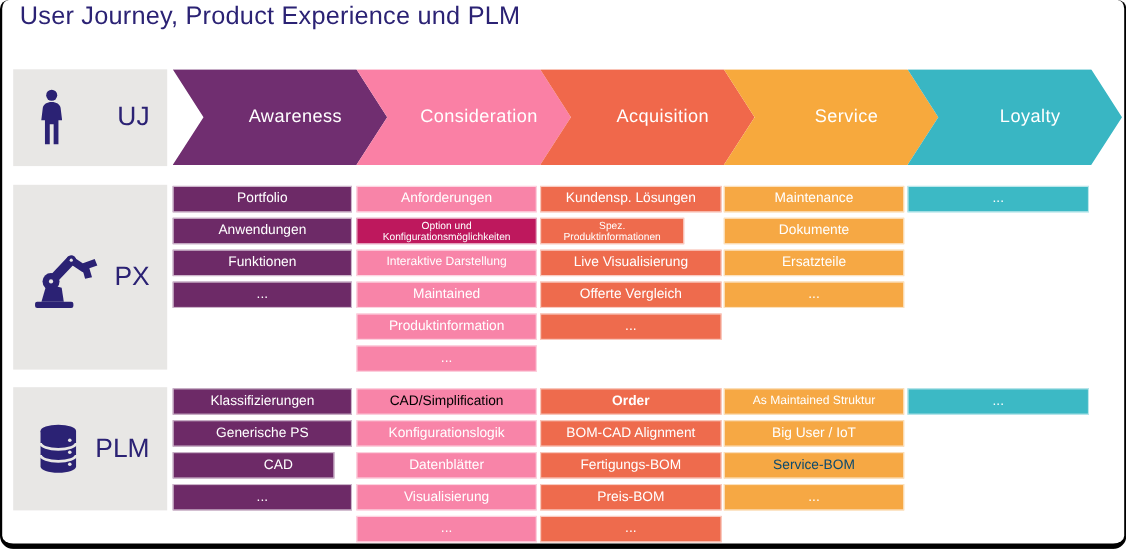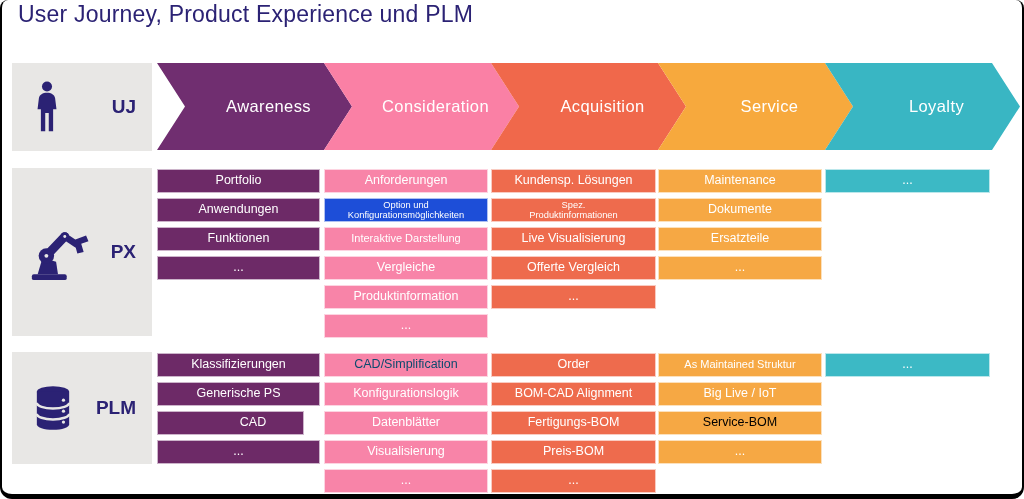--- a/index.html
+++ b/index.html
@@ -23,21 +23,21 @@
   }
   
   .panel{
     position:absolute;left:10px;width:140px;background:var(--panel);
     display:flex;align-items:center;justify-content:space-between;
     padding:0 16px 0 20px;box-sizing:border-box;
   }
   #panel-uj{top:63px;height:88px}
   #panel-px{top:168px;height:168px;padding-left:14px}
   #panel-plm{top:352px;height:112px;padding-left:22px}
-  .panel .tag{font-weight:bold;font-size:19px;color:var(--ink)}
+  .panel .tag{font-weight:normal;font-size:24px;color:var(--ink)}
   .panel svg{fill:var(--ink)}
   
   #stages{position:absolute;left:155px;top:63px;width:865px;height:87px}
   .stage{
     position:absolute;top:0;width:195px;height:87px;
     clip-path:polygon(0 0,167px 0,195px 50%,167px 100%,0 100%,28px 50%);
     display:flex;align-items:center;justify-content:center;
     padding-left:28px;box-sizing:border-box;
     color:#fff;font-size:16.5px;letter-spacing:.4px;text-align:right;
   }
@@ -123,40 +123,40 @@
       </div>
       <div class="box" style="left: 0px; width: 163px; top: 58px; background: rgb(109, 42, 103); color: rgb(255, 255, 255);">
         <div>Funktionen</div>
       </div>
       <div class="box" style="left: 0px; width: 163px; top: 87px; background: rgb(109, 42, 103); color: rgb(255, 255, 255);">
         <div>...</div>
       </div>
       <div class="box" style="left: 167px; width: 164px; top: 0px; background: rgb(248, 132, 168); color: rgb(255, 255, 255);">
         <div>Anforderungen</div>
       </div>
-      <div class="box xs" style="left: 167px; width: 164px; top: 29px; background: #1d4ed8; color: rgb(255, 255, 255);">
+      <div class="box xs" style="left: 167px; width: 164px; top: 29px; background: #be185d; color: rgb(255, 255, 255);">
         <div>Option und</div>
         <div>Konfigurationsmöglichkeiten</div>
       </div>
       <div class="box s" style="left: 167px; width: 164px; top: 58px; background: rgb(248, 132, 168); color: rgb(255, 255, 255);">
         <div>Interaktive Darstellung</div>
       </div>
       <div class="box" style="left: 167px; width: 164px; top: 87px; background: rgb(248, 132, 168); color: rgb(255, 255, 255);">
-        <div>Vergleiche</div>
+        <div>Maintained</div>
       </div>
       <div class="box" style="left: 167px; width: 164px; top: 116px; background: rgb(248, 132, 168); color: rgb(255, 255, 255);">
         <div>Produktinformation</div>
       </div>
       <div class="box" style="left: 167px; width: 164px; top: 145px; background: rgb(248, 132, 168); color: rgb(255, 255, 255);">
         <div>...</div>
       </div>
       <div class="box" style="left: 334px; width: 165px; top: 0px; background: rgb(238, 107, 77); color: rgb(255, 255, 255);">
         <div>Kundensp. Lösungen</div>
       </div>
-      <div class="box xs" style="left: 334px; width: 165px; top: 29px; background: rgb(238, 107, 77); color: rgb(255, 255, 255);">
+      <div class="box xs" style="left: 334px; width: 131px; top: 29px; background: rgb(238, 107, 77); color: rgb(255, 255, 255);">
         <div>Spez.</div>
         <div>Produktinformationen</div>
       </div>
       <div class="box" style="left: 334px; width: 165px; top: 58px; background: rgb(238, 107, 77); color: rgb(255, 255, 255);">
         <div>Live Visualisierung</div>
       </div>
       <div class="box" style="left: 334px; width: 165px; top: 87px; background: rgb(238, 107, 77); color: rgb(255, 255, 255);">
         <div>Offerte Vergleich</div>
       </div>
       <div class="box" style="left: 334px; width: 165px; top: 116px; background: rgb(238, 107, 77); color: rgb(255, 255, 255);">
@@ -184,57 +184,57 @@
       </div>
       <div class="box" style="left: 0px; width: 163px; top: 29px; background: rgb(109, 42, 103); color: rgb(255, 255, 255);">
         <div>Generische PS</div>
       </div>
       <div class="box" style="left: 0px; width: 147px; top: 58px; background: rgb(109, 42, 103); color: rgb(255, 255, 255); padding-left: 45px;">
         <div>CAD</div>
       </div>
       <div class="box" style="left: 0px; width: 163px; top: 87px; background: rgb(109, 42, 103); color: rgb(255, 255, 255);">
         <div>...</div>
       </div>
-      <div class="box" style="left: 167px; width: 164px; top: 0px; background: rgb(248, 132, 168); color: #0c4a6e;">
+      <div class="box" style="left: 167px; width: 164px; top: 0px; background: rgb(248, 132, 168); color: #000000;">
         <div>CAD/Simplification</div>
       </div>
       <div class="box" style="left: 167px; width: 164px; top: 29px; background: rgb(248, 132, 168); color: rgb(255, 255, 255);">
         <div>Konfigurationslogik</div>
       </div>
       <div class="box" style="left: 167px; width: 164px; top: 58px; background: rgb(248, 132, 168); color: rgb(255, 255, 255);">
         <div>Datenblätter</div>
       </div>
       <div class="box" style="left: 167px; width: 164px; top: 87px; background: rgb(248, 132, 168); color: rgb(255, 255, 255);">
         <div>Visualisierung</div>
       </div>
       <div class="box" style="left: 167px; width: 164px; top: 116px; background: rgb(248, 132, 168); color: rgb(255, 255, 255);">
         <div>...</div>
       </div>
-      <div class="box" style="left: 334px; width: 165px; top: 0px; background: rgb(238, 107, 77); color: rgb(255, 255, 255);">
+      <div class="box" style="left: 334px; width: 165px; top: 0px; background: rgb(238, 107, 77); color: rgb(255, 255, 255); font-weight: bold;">
         <div>Order</div>
       </div>
       <div class="box" style="left: 334px; width: 165px; top: 29px; background: rgb(238, 107, 77); color: rgb(255, 255, 255);">
         <div>BOM-CAD Alignment</div>
       </div>
       <div class="box" style="left: 334px; width: 165px; top: 58px; background: rgb(238, 107, 77); color: rgb(255, 255, 255);">
         <div>Fertigungs-BOM</div>
       </div>
       <div class="box" style="left: 334px; width: 165px; top: 87px; background: rgb(238, 107, 77); color: rgb(255, 255, 255);">
         <div>Preis-BOM</div>
       </div>
       <div class="box" style="left: 334px; width: 165px; top: 116px; background: rgb(238, 107, 77); color: rgb(255, 255, 255);">
         <div>...</div>
       </div>
       <div class="box s" style="left: 501px; width: 164px; top: 0px; background: rgb(246, 168, 68); color: rgb(255, 255, 255);">
         <div>As Maintained Struktur</div>
       </div>
       <div class="box" style="left: 501px; width: 164px; top: 29px; background: rgb(246, 168, 68); color: rgb(255, 255, 255);">
-        <div>Big Live / IoT</div>
-      </div>
-      <div class="box" style="left: 501px; width: 164px; top: 58px; background: rgb(246, 168, 68); color: #000000;">
+        <div>Big User / IoT</div>
+      </div>
+      <div class="box" style="left: 501px; width: 164px; top: 58px; background: rgb(246, 168, 68); color: #0c4a6e;">
         <div>Service-BOM</div>
       </div>
       <div class="box" style="left: 501px; width: 164px; top: 87px; background: rgb(246, 168, 68); color: rgb(255, 255, 255);">
         <div>...</div>
       </div>
       <div class="box" style="left: 668px; width: 165px; top: 0px; background: rgb(60, 185, 197); color: rgb(255, 255, 255);">
         <div>...</div>
       </div>
     </div>
 </div>

